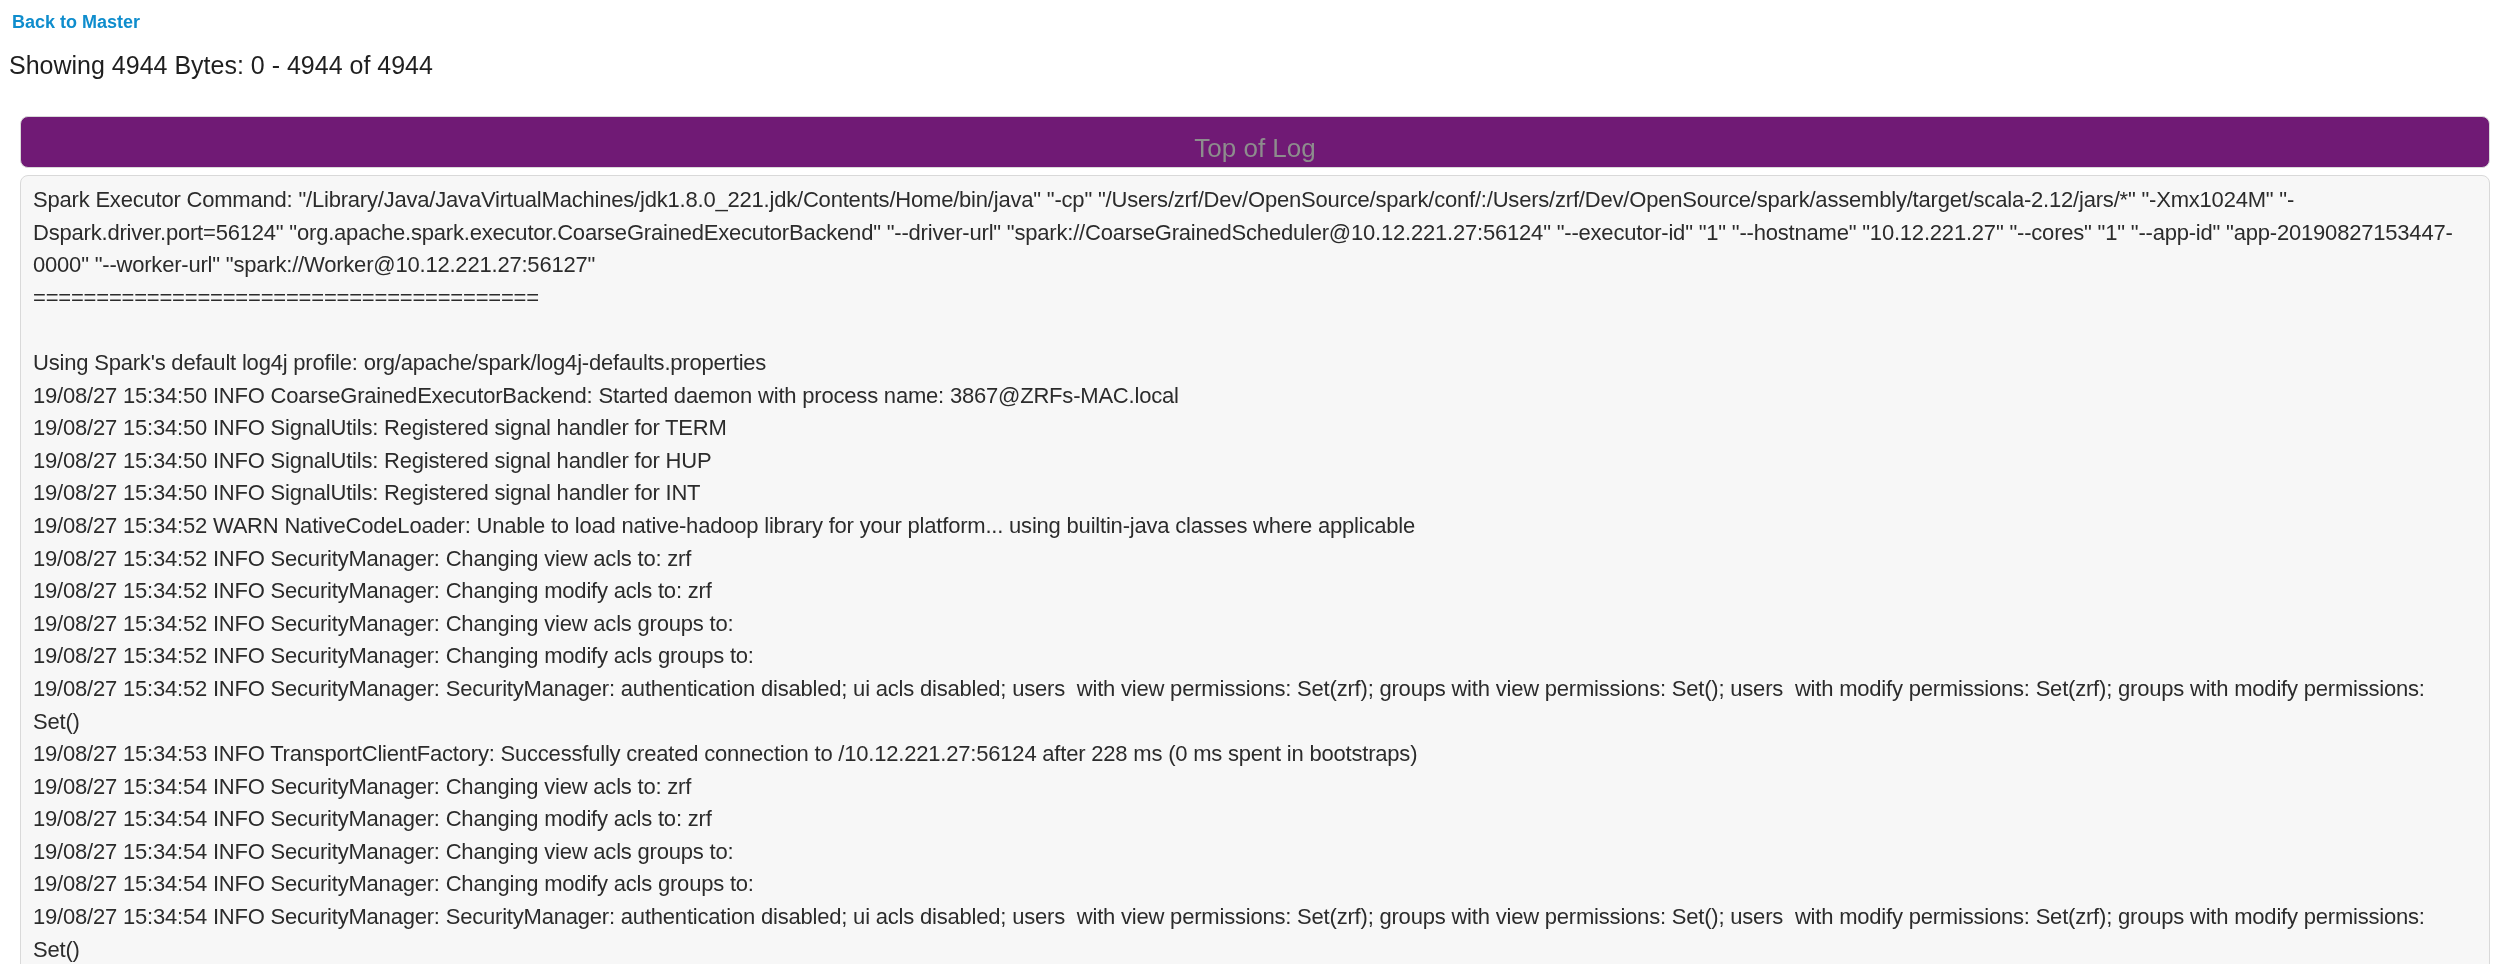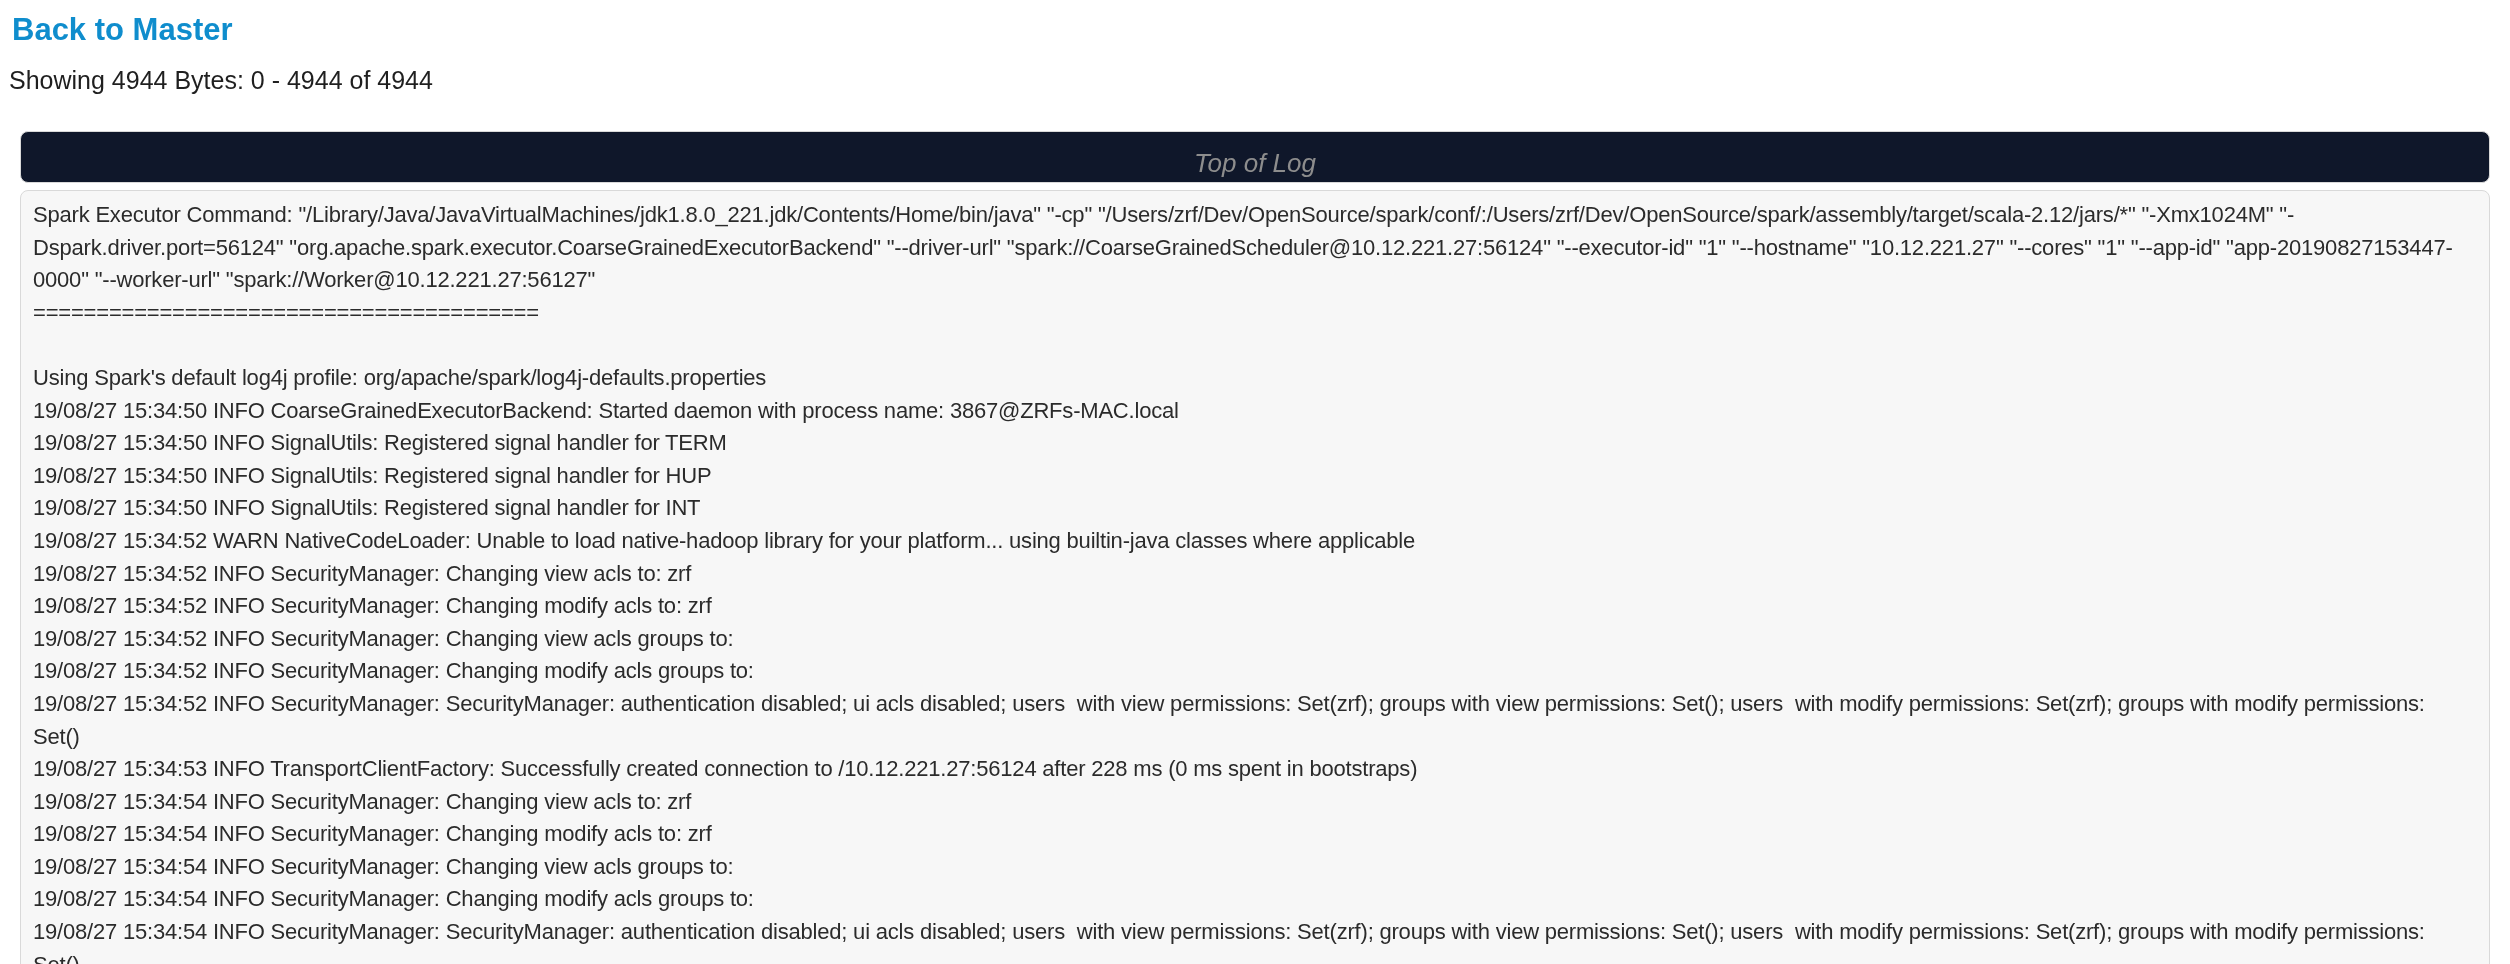--- a/index.html
+++ b/index.html
@@ -14,47 +14,46 @@
   .page {
     width: 2510px;
     height: 964px;
     position: relative;
   }
   .back-row {
     padding: 12px 0 0 12px;
   }
   .back-link {
     color: #0f8dcd;
-    font-size: 31px;
+    font-size: 18px;
     font-weight: 700;
     text-decoration: none;
     cursor: pointer;
     margin-top: 24px;
   }
   .byte-info {
     margin: 18px 0 4px 9px;
     font-size: 25px;
     color: #1f1f1f;
   }
   .log-header-btn {
     display: block;
     box-sizing: border-box;
     width: calc(100% - 40px);
     margin: 36px 20px 7px 20px;
     height: 52px;
-    background: #0f172a;
+    background: #701a75;
     border: 1px solid #d9d9d9;
     border-radius: 8px;
     font-family: "Liberation Sans", sans-serif;
     font-size: 26px;
     color: #8d8d8d;
     text-align: center;
     cursor: pointer;
     padding: 16px;
-    font-style: italic;
   }
   .log-panel {
     box-sizing: border-box;
     margin: 0 20px;
     background: #f7f7f7;
     border: 1px solid #d9d9d9;
     border-radius: 8px;
     padding: 8px 12px 12px 12px;
     min-height: 900px;
   }

